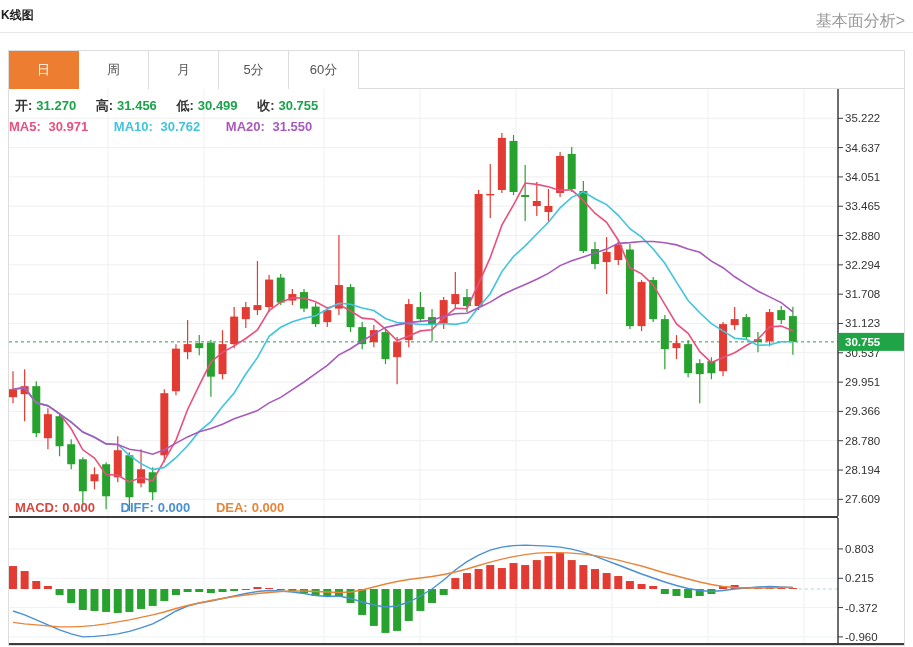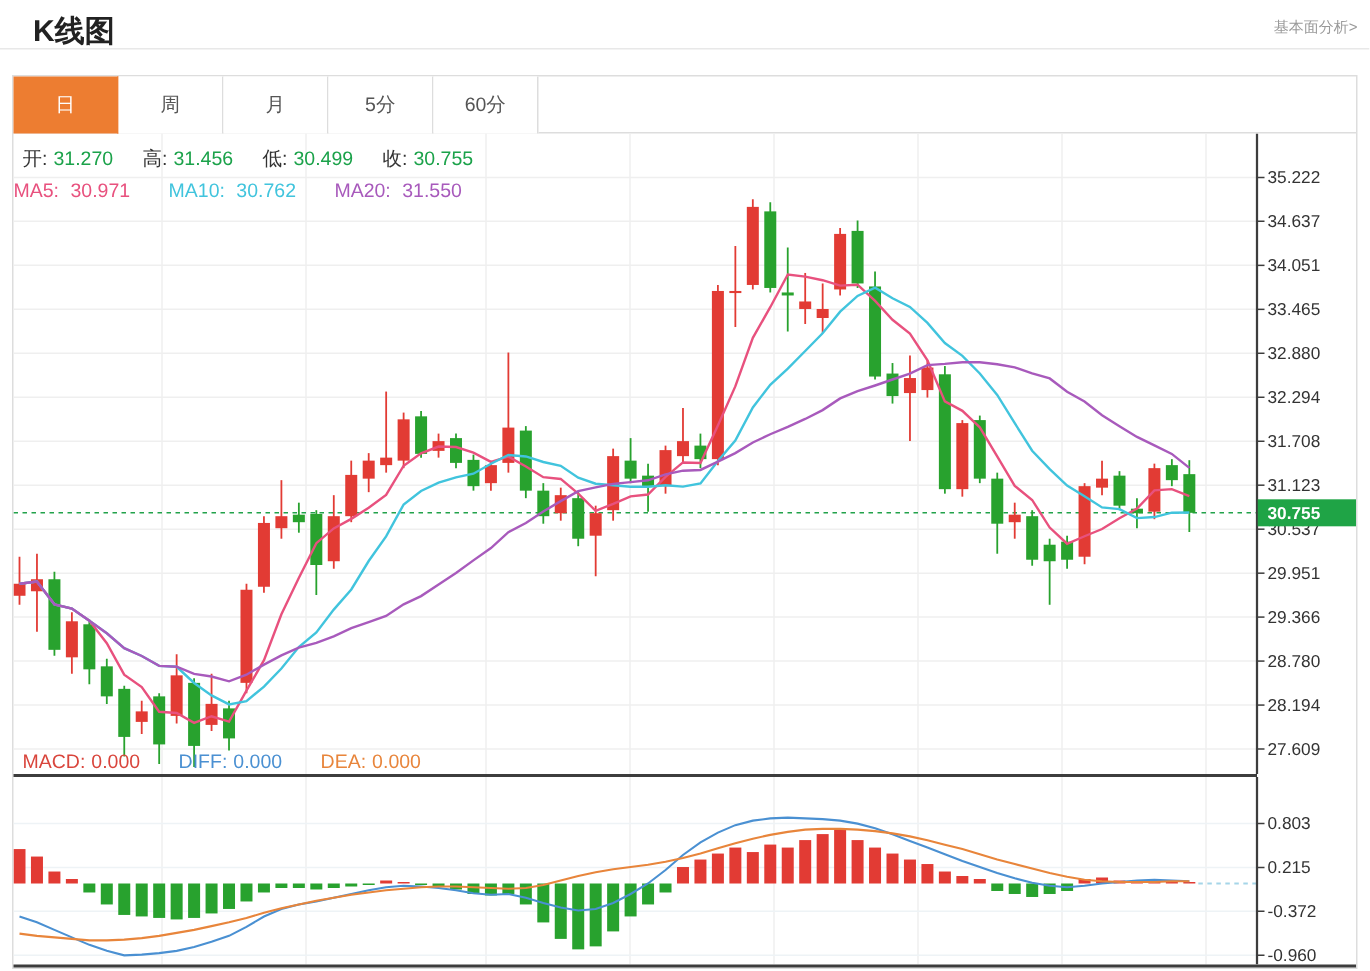--- a/index.html
+++ b/index.html
@@ -1,37 +1,37 @@
 <!DOCTYPE html>
 <html style="--accent: #ed7d31; --up: #e23b34; --down: #28a22e; --price-up-text: #1ba24a; --ma5: #e8517e; --ma10: #41c4dd; --ma20: #a85abc; --macd-red: #d9453c; --diff-blue: #4a90d2; --dea-orange: #e8853b; --badge-bg: #1fa446; --grid: #efefef; --axis-line: #3d3d3d; --dotted-price: #22a24b; --dash-tail: #a5d5e8;"><head>
 <meta charset="utf-8">
 <style>
   html,body{margin:0;padding:0;}
   body{
     width:913px;height:647px;position:relative;background:#fff;overflow:hidden;
     font-family:"Liberation Sans","DejaVu Sans",sans-serif;
   }
-  .page-title{position:absolute;left:22px;top:7px;font-size:20px;font-weight:bold;color:#222;}
-  .fund-link{position:absolute;right:8px;top:11px;font-size:10px;color:#999;text-decoration:none;cursor:pointer;}
+  .page-title{position:absolute;left:1px;top:7px;font-size:12px;font-weight:bold;color:#222;}
+  .fund-link{position:absolute;right:8px;top:11px;font-size:16px;color:#999;text-decoration:none;cursor:pointer;}
   .title-divider{position:absolute;left:0;top:32px;width:913px;height:1px;background:#e8e8e8;}
   .widget{
     position:absolute;left:8px;top:50px;width:897px;height:596px;
     border:1px solid #ddd;box-sizing:border-box;background:#fff;
   }
   .tabbar{position:absolute;left:0;top:0;width:100%;height:38px;border-bottom:1px solid #ddd;box-sizing:border-box;display:flex;}
   .tab{
     width:70px;height:38px;line-height:38px;text-align:center;font-size:13px;color:#555;
     border-right:1px solid #ddd;box-sizing:border-box;cursor:pointer;background:#fff;flex:0 0 auto;
   }
   .tab.active{background:var(--accent,#ed7d31);color:#fff;border-right:1px solid var(--accent,#ed7d31);}
   .chart-main{position:absolute;left:0;top:38px;}
   .chart-macd{position:absolute;left:0;top:467px;}
   .panel-sep{position:absolute;left:0;top:465px;width:829px;height:2px;background:#3d3d3d;}
   .panel-bottom{position:absolute;left:0;top:592px;width:895px;height:2px;background:#3d3d3d;}
-  .overlay{position:absolute;font-size:13px;white-space:nowrap;z-index:5;pointer-events:none;}
+  .overlay{position:absolute;font-size:13px;white-space:nowrap;z-index:5;pointer-events:none;font-weight:bold;}
   .overlay span{margin-right:4px;}
   .lbl{color:#333;}
   .val-green{color:var(--price-up-text,#1ba24a);margin-right:16px !important;}
   .ma5{color:var(--ma5,#e8517e);margin-right:18px !important;}
   .ma10{color:var(--ma10,#41c4dd);margin-right:18px !important;}
   .ma20{color:var(--ma20,#a85abc);}
   .macd-l{color:var(--macd-red,#d9453c);margin-right:18px !important;}
   .diff-l{color:var(--diff-blue,#4a90d2);margin-right:18px !important;}
   .dea-l{color:var(--dea-orange,#e8853b);}
 </style>

